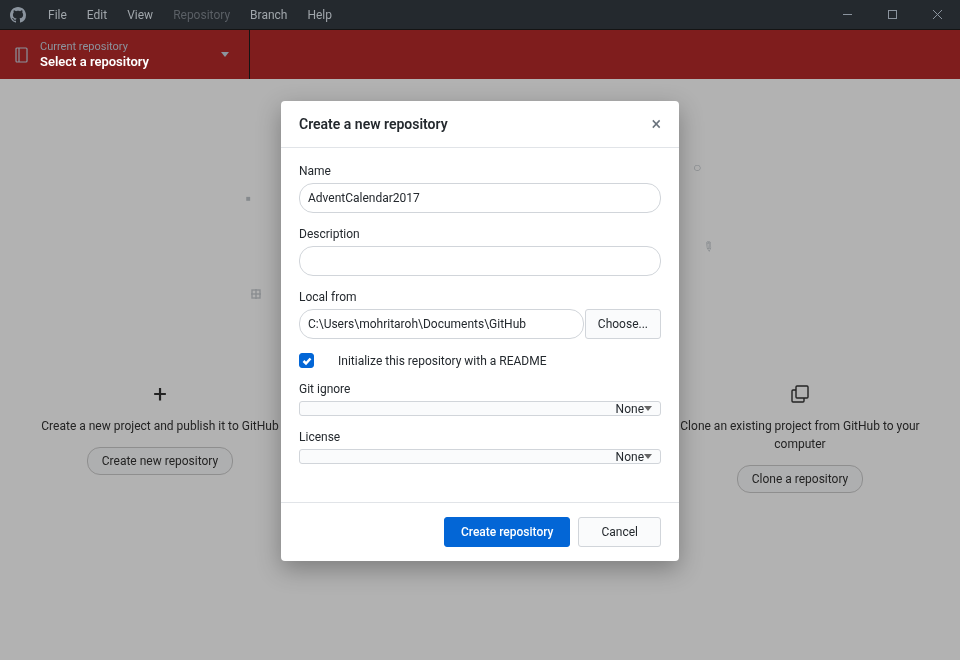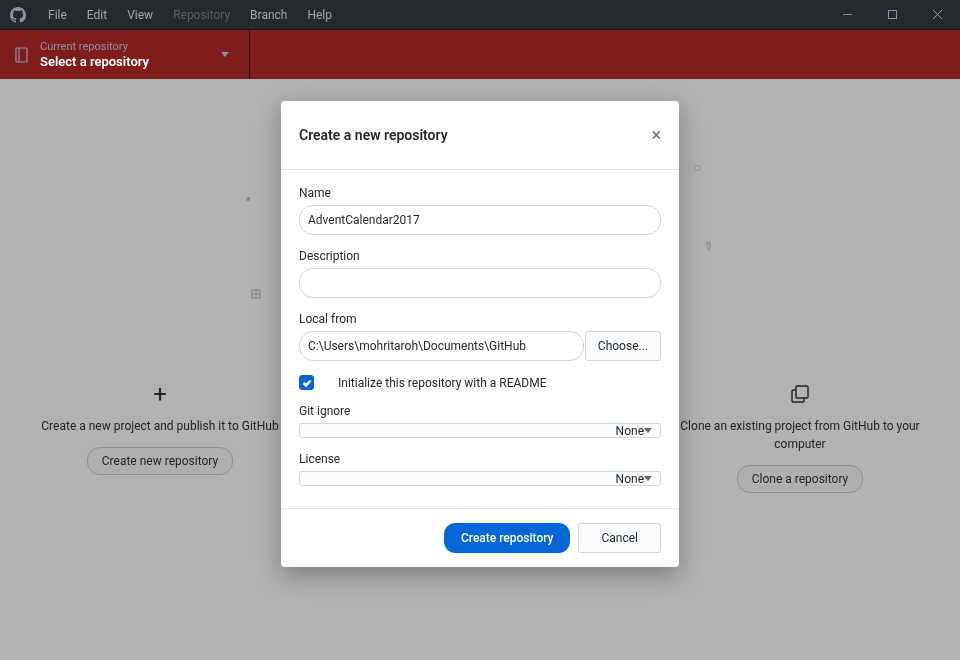--- a/index.html
+++ b/index.html
@@ -31,37 +31,37 @@
 .bg-col .btn { display: inline-block; padding: 6px 14px; border: 1px solid #ccc; border-radius: 13px; font-size: 12px; background: #fafbfc; color: #333; }
 
 .bg-shape { position: absolute; color: #bfc5ca; }
 .bg-shape.s1 { left: 246px; top: 115px; font-size: 8px; }
 .bg-shape.s2 { left: 251px; top: 205px; }
 .bg-shape.s3 { left: 693px; top: 80px; font-size: 14px; }
 .bg-shape.s4 { left: 703px; top: 160px; font-size: 13px; transform: rotate(40deg); }
 
 .overlay { position: absolute; inset: 0; background: rgba(0,0,0,0.30); display: flex; align-items: flex-start; justify-content: center; padding-top: 22px; }
 .dialog { width: 398px; background: #fff; border-radius: 4px; box-shadow: 0 8px 24px rgba(0,0,0,0.3); }
-.dialog-header { display: flex; align-items: center; justify-content: space-between; padding: 25px 18px; border-bottom: 1px solid #e1e4e8; }
+.dialog-header { display: flex; align-items: center; justify-content: space-between; padding: 14px 18px; border-bottom: 1px solid #e1e4e8; }
 .dialog-title { font-size: 14px; font-weight: 600; color: #24292e; }
 .dialog-close { font-size: 18px; color: #6a737d; cursor: pointer; line-height: 1; }
 .dialog-body { padding: 16px 18px 18px; }
 .field { margin-bottom: 14px; }
 .field-label { font-size: 12px; color: #24292e; display: block; margin-bottom: 5px; }
 .text-input { width: 100%; height: 30px; border: 1px solid #d1d5da; border-radius: 14px; padding: 0 8px; font-size: 12px; color: #24292e; background: #fff; }
 .path-row { display: flex; gap: 1px; }
 .path-row .text-input { flex: 1; }
 .choose-btn { height: 30px; padding: 0 12px; border: 1px solid #d1d5da; border-radius: 3px; background: #fafbfc; font-size: 12px; color: #24292e; }
 .checkbox-row { display: flex; align-items: center; gap: 24px; font-size: 12px; color: #24292e; margin-bottom: 14px; }
 .checkbox { width: 15px; height: 15px; border: 1px solid #0366d6; border-radius: 3px; background: #0366d6; display: flex; align-items: center; justify-content: center; }
 .checkbox svg { width: 10px; height: 10px; stroke: #fff; stroke-width: 2.5; fill: none; }
 .select { width: 100%; height: 15px; border: 1px solid #d1d5da; border-radius: 3px; padding: 0 8px; font-size: 12px; color: #24292e; background: #fafbfc; display: flex; align-items: center; justify-content: flex-end; }
 .select .sel-caret { width: 0; height: 0; border-left: 4px solid transparent; border-right: 4px solid transparent; border-top: 5px solid #666; }
 .dialog-footer { border-top: 1px solid #e1e4e8; padding: 14px 18px; display: flex; justify-content: flex-end; gap: 8px; }
-.btn-primary { height: 30px; padding: 0 16px; background: #0366d6; color: #fff; border: 1px solid #0366d6; border-radius: 11px; font-size: 12px; font-weight: 500; }
+.btn-primary { height: 30px; padding: 0 16px; background: #0366d6; color: #fff; border: 1px solid #0366d6; border-radius: 3px; font-size: 12px; font-weight: 500; }
 .btn-secondary { height: 30px; padding: 0 22px; background: #fafbfc; color: #24292e; border: 1px solid #d1d5da; border-radius: 3px; font-size: 12px; }
 </style>
 </head>
 <body>
 
 <div class="titlebar">
   <svg class="gh-icon" viewBox="0 0 16 16">
       <path d="M8 0C3.58 0 0 3.58 0 8c0 3.54 2.29 6.53 5.47 7.59.4.07.55-.17.55-.38 0-.19-.01-.82-.01-1.49-2.01.37-2.53-.49-2.69-.94-.09-.23-.48-.94-.82-1.13-.28-.15-.68-.52-.01-.53.63-.01 1.08.58 1.23.82.72 1.21 1.87.87 2.33.66.07-.52.28-.87.51-1.07-1.78-.2-3.64-.89-3.64-3.95 0-.87.31-1.59.82-2.15-.08-.2-.36-1.02.08-2.12 0 0 .67-.21 2.2.82.64-.18 1.32-.27 2-.27.68 0 1.36.09 2 .27 1.53-1.04 2.2-.82 2.2-.82.44 1.1.16 1.92.08 2.12.51.56.82 1.27.82 2.15 0 3.07-1.87 3.75-3.65 3.95.29.25.54.73.54 1.48 0 1.07-.01 1.93-.01 2.2 0 .21.15.46.55.38A8.013 8.013 0 0016 8c0-4.42-3.58-8-8-8z"></path>
     </svg>
   <span class="menu-item">File</span>
@@ -165,21 +165,21 @@
           </span>
           <span>Initialize this repository with a README</span>
         </div>
         <div class="field">
           <label class="field-label">Git ignore</label>
           <div class="select">
             <span>None</span>
             <span class="sel-caret"></span>
           </div>
         </div>
-        <div class="field" style="margin-bottom:4px">
+        <div class="field" style="margin-bottom:20px">
           <label class="field-label">License</label>
           <div class="select">
             <span>None</span>
             <span class="sel-caret"></span>
           </div>
         </div>
       </div>
       <div class="dialog-footer">
         <button class="btn-primary">Create repository</button>
         <button class="btn-secondary">Cancel</button>

